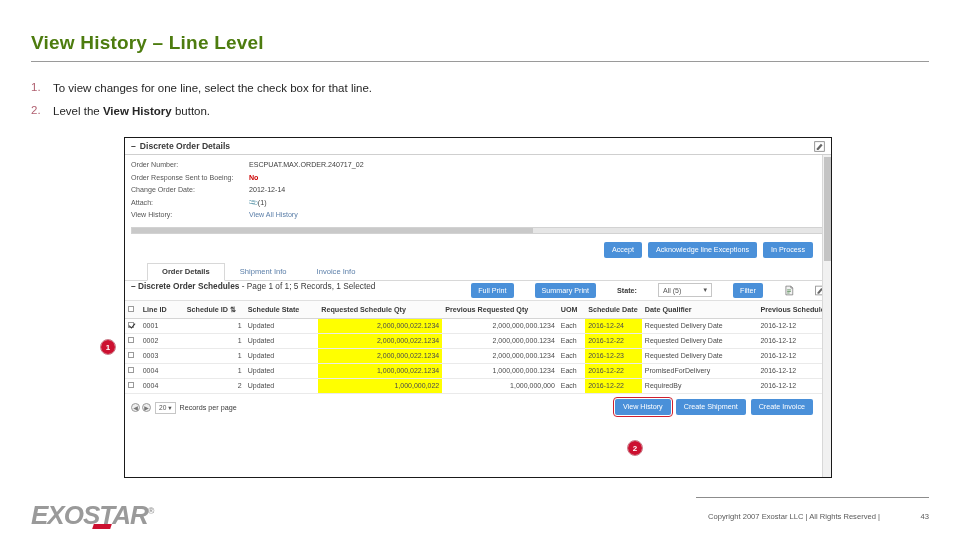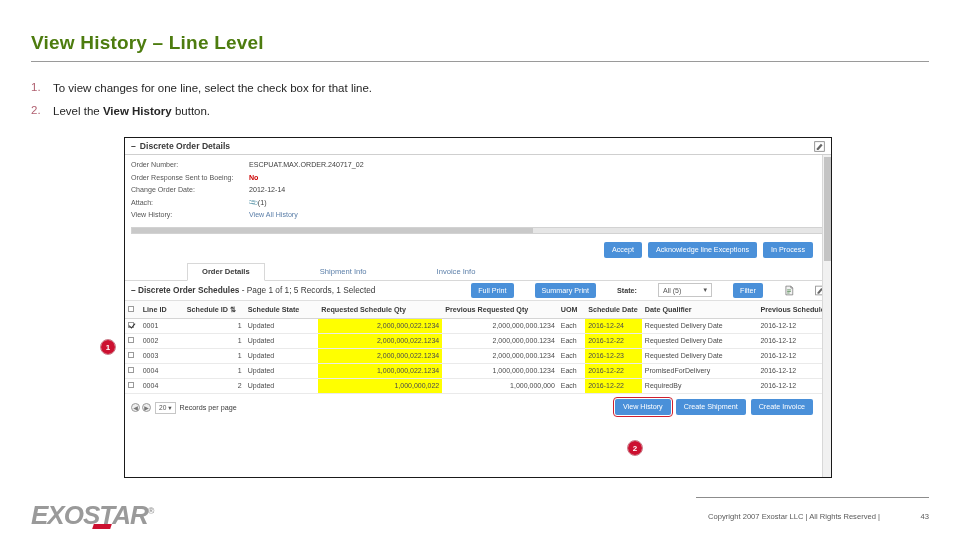--- a/index.html
+++ b/index.html
@@ -99,31 +99,31 @@
   .btn.sm { padding:3px 7px; }
 
   
   .tabs {
     display:flex; align-items:flex-end; height:20px;
     border-bottom:1px solid #d8d8d8; padding-left:22px; gap:0;
     margin-top:3px;
   }
   .tab {
     font-size:7.6px; padding:3px 14px 4px 14px; color:#5a7ea8;
-    border:1px solid transparent; border-bottom:none; cursor:pointer;margin-left:40px;
+    border:1px solid transparent; border-bottom:none; cursor:pointer;
   }
   .tab.active {
     color:#3a3a3a; font-weight:bold; background:#fff;
     border-color:#d8d8d8; border-bottom:1px solid #fff;
     margin-bottom:-1px;
   }
 
   
   .sched-head {
-    display:flex; align-items:center; height:19px;
+    display:flex; height:19px;
     padding:0 6px 0 6px; position:relative;
   }
   .sched-title { font-size:8.3px; font-weight:bold; color:#3a3a3a; }
   .sched-title .sub { font-weight:normal; }
   .sched-tools {
     position:absolute; right:6px; top:2px;
     display:flex; align-items:center; gap:21px;
   }
   .state-lbl { font-size:7.2px; font-weight:bold; color:#3a3a3a; }
   .state-sel {

